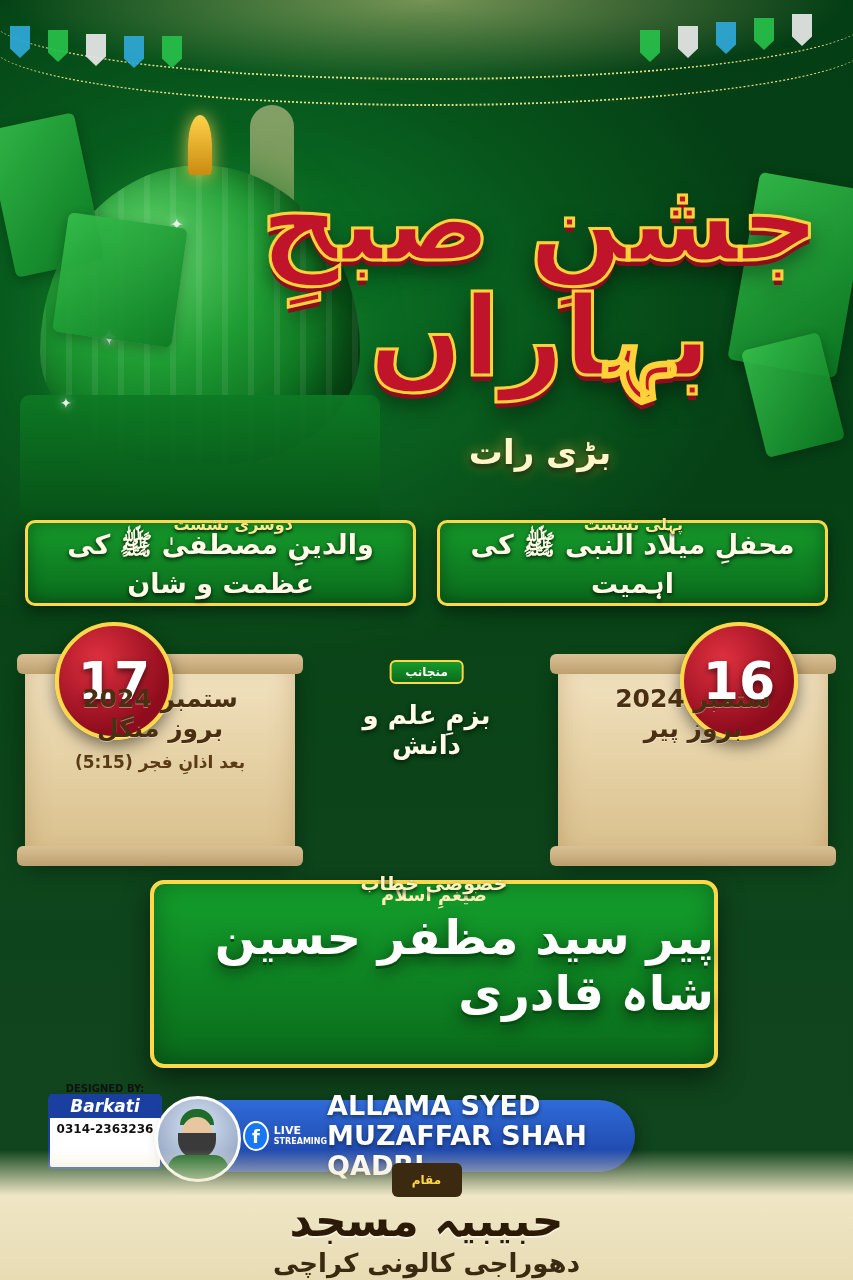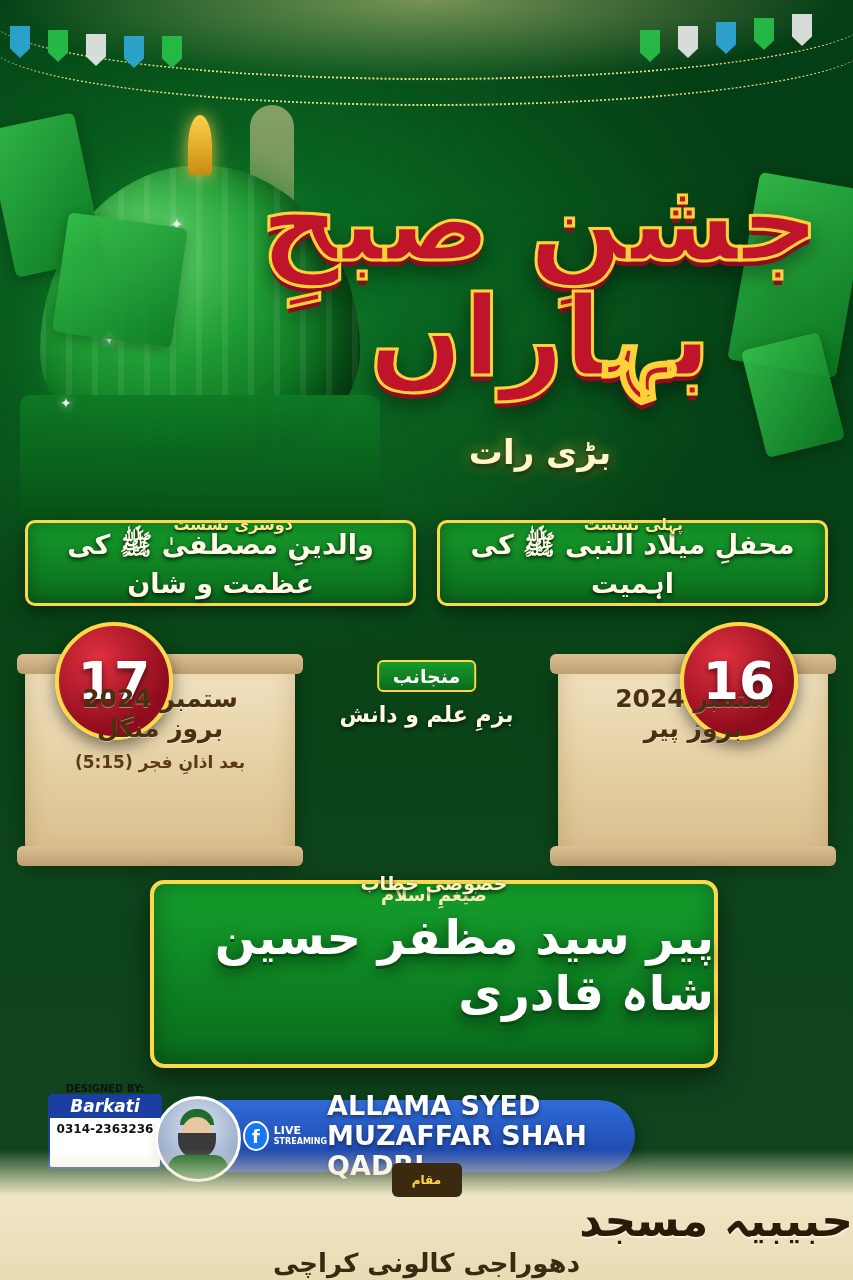--- a/index.html
+++ b/index.html
@@ -145,27 +145,27 @@
     box-shadow:0 6px 16px rgba(0,0,0,.5);
     color:#fff;font-size:52px;font-weight:bold;
     display:flex;align-items:center;justify-content:center;
     text-shadow:0 3px 6px rgba(0,0,0,.6);
   }
   .daybadge.r{right:30px;}
   .daybadge.l{left:30px;}
   .center-note{
     position:absolute;left:50%;transform:translateX(-50%);top:700px;
     width:190px;text-align:center;color:#fffbe6;font-weight:bold;
-    font-size:22px;line-height:30px;text-shadow:0 2px 5px rgba(0,0,0,.7);
+    font-size:26px;line-height:30px;text-shadow:0 2px 5px rgba(0,0,0,.7);
   }
   .center-tag{
     position:absolute;left:50%;transform:translateX(-50%);top:660px;
     background:linear-gradient(180deg,#169b2b,#0a6b1c);
     border:2px solid #ffd84a;border-radius:6px;padding:3px 14px;
-    color:#fff;font-size:19px;font-weight:bold;
+    color:#fff;font-size:12px;font-weight:bold;
   }
   
   .speaker{
     position:absolute;left:150px;top:880px;width:560px;height:180px;
     background:linear-gradient(180deg,#14a02c 0%,#0a6a1b 100%);
     border:4px solid #ffd84a;border-radius:14px;
     box-shadow:0 10px 26px rgba(0,0,0,.5), inset 0 0 26px rgba(0,0,0,.3);
     display:flex;flex-direction:column;align-items:center;justify-content:flex-start;
   }
   .speaker-head{
@@ -227,21 +227,20 @@
     margin-left:0;color:#fff;font-weight:bold;font-size:27px;line-height:30px;
     text-shadow:0 2px 4px rgba(0,0,0,.5);
   }
   
   .venue{
     position:absolute;left:0;top:1195px;width:853px;text-align:center;
   }
   .venue-name{
     font-size:44px;font-weight:bold;color:#2a1a06;
     text-shadow:0 2px 0 rgba(255,255,255,.5);
-    text-align:right;
   }
   .venue-sub{font-size:26px;font-weight:bold;color:#3a2a10;margin-top:2px;}
   .venue-badge{
     position:absolute;left:50%;transform:translateX(-50%);top:-32px;
     width:70px;height:34px;background:#3b2a10;color:#ffd84a;border-radius:6px;
     font-size:12px;display:flex;align-items:center;justify-content:center;font-weight:bold;
   }
   .bottomfade{
     position:absolute;left:0;top:1150px;width:853px;height:130px;
     background:linear-gradient(180deg, rgba(239,230,198,0) 0%, #efe6c6 35%, #e8dcb4 100%);

